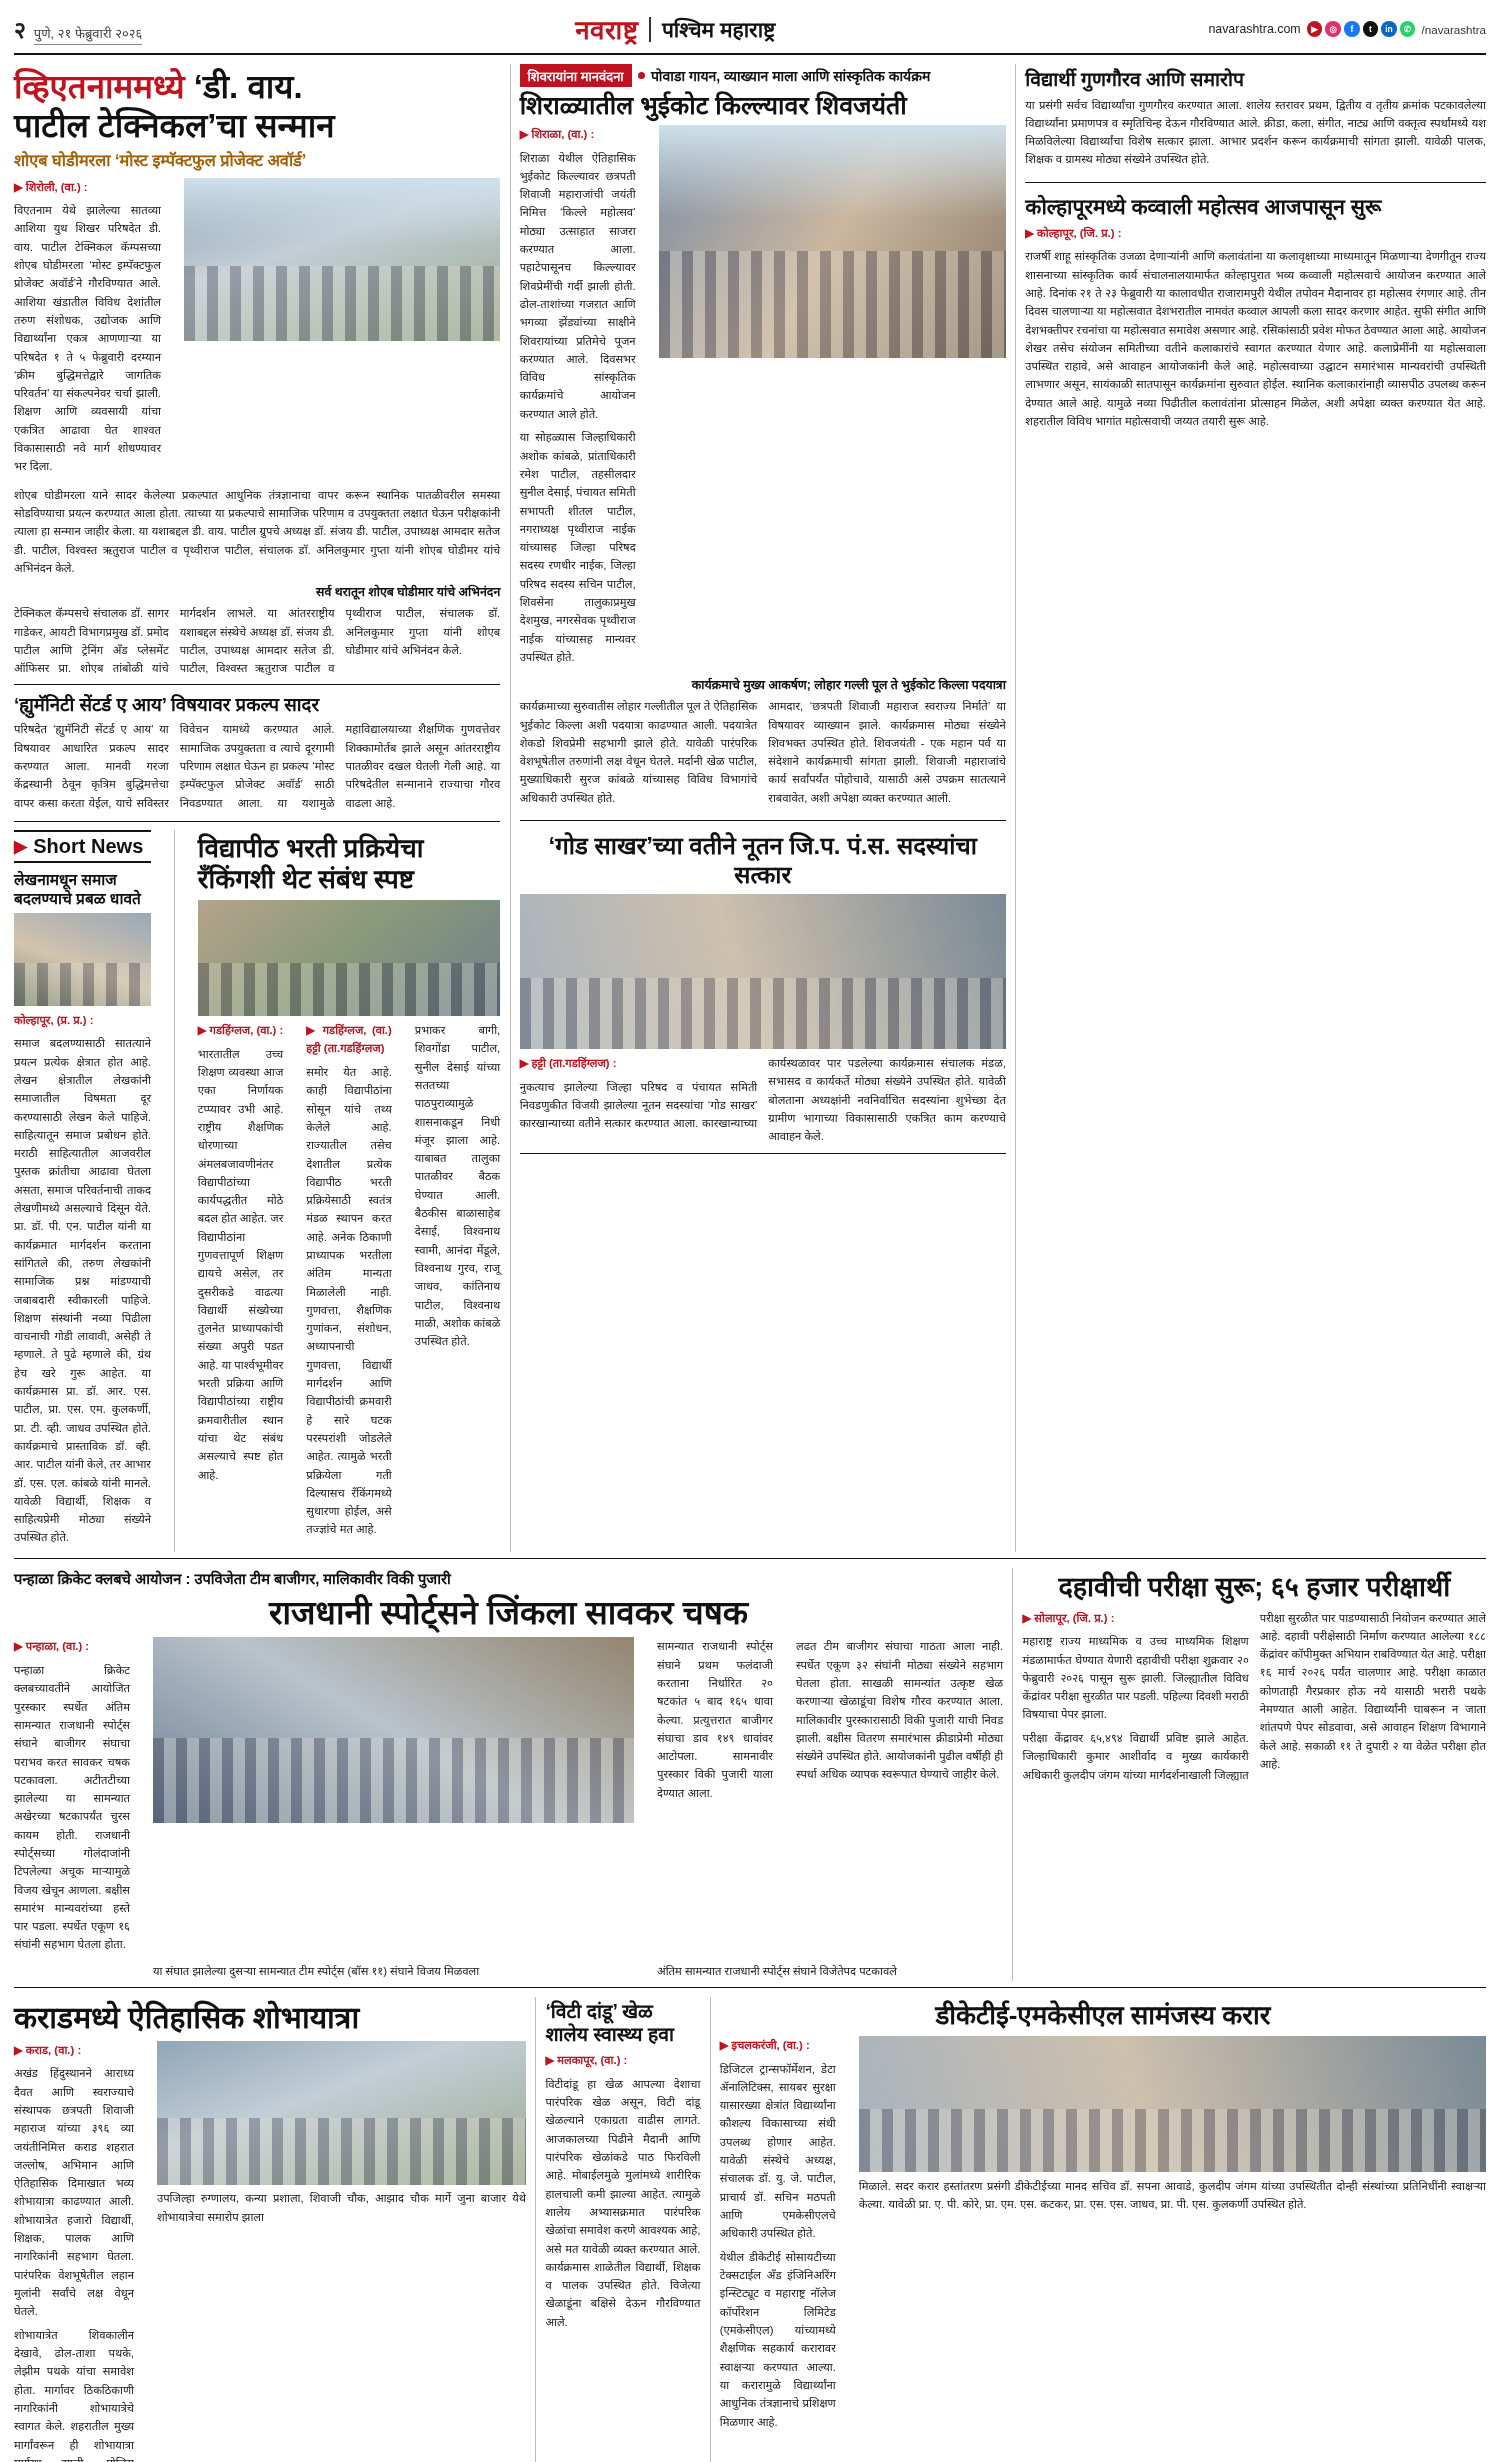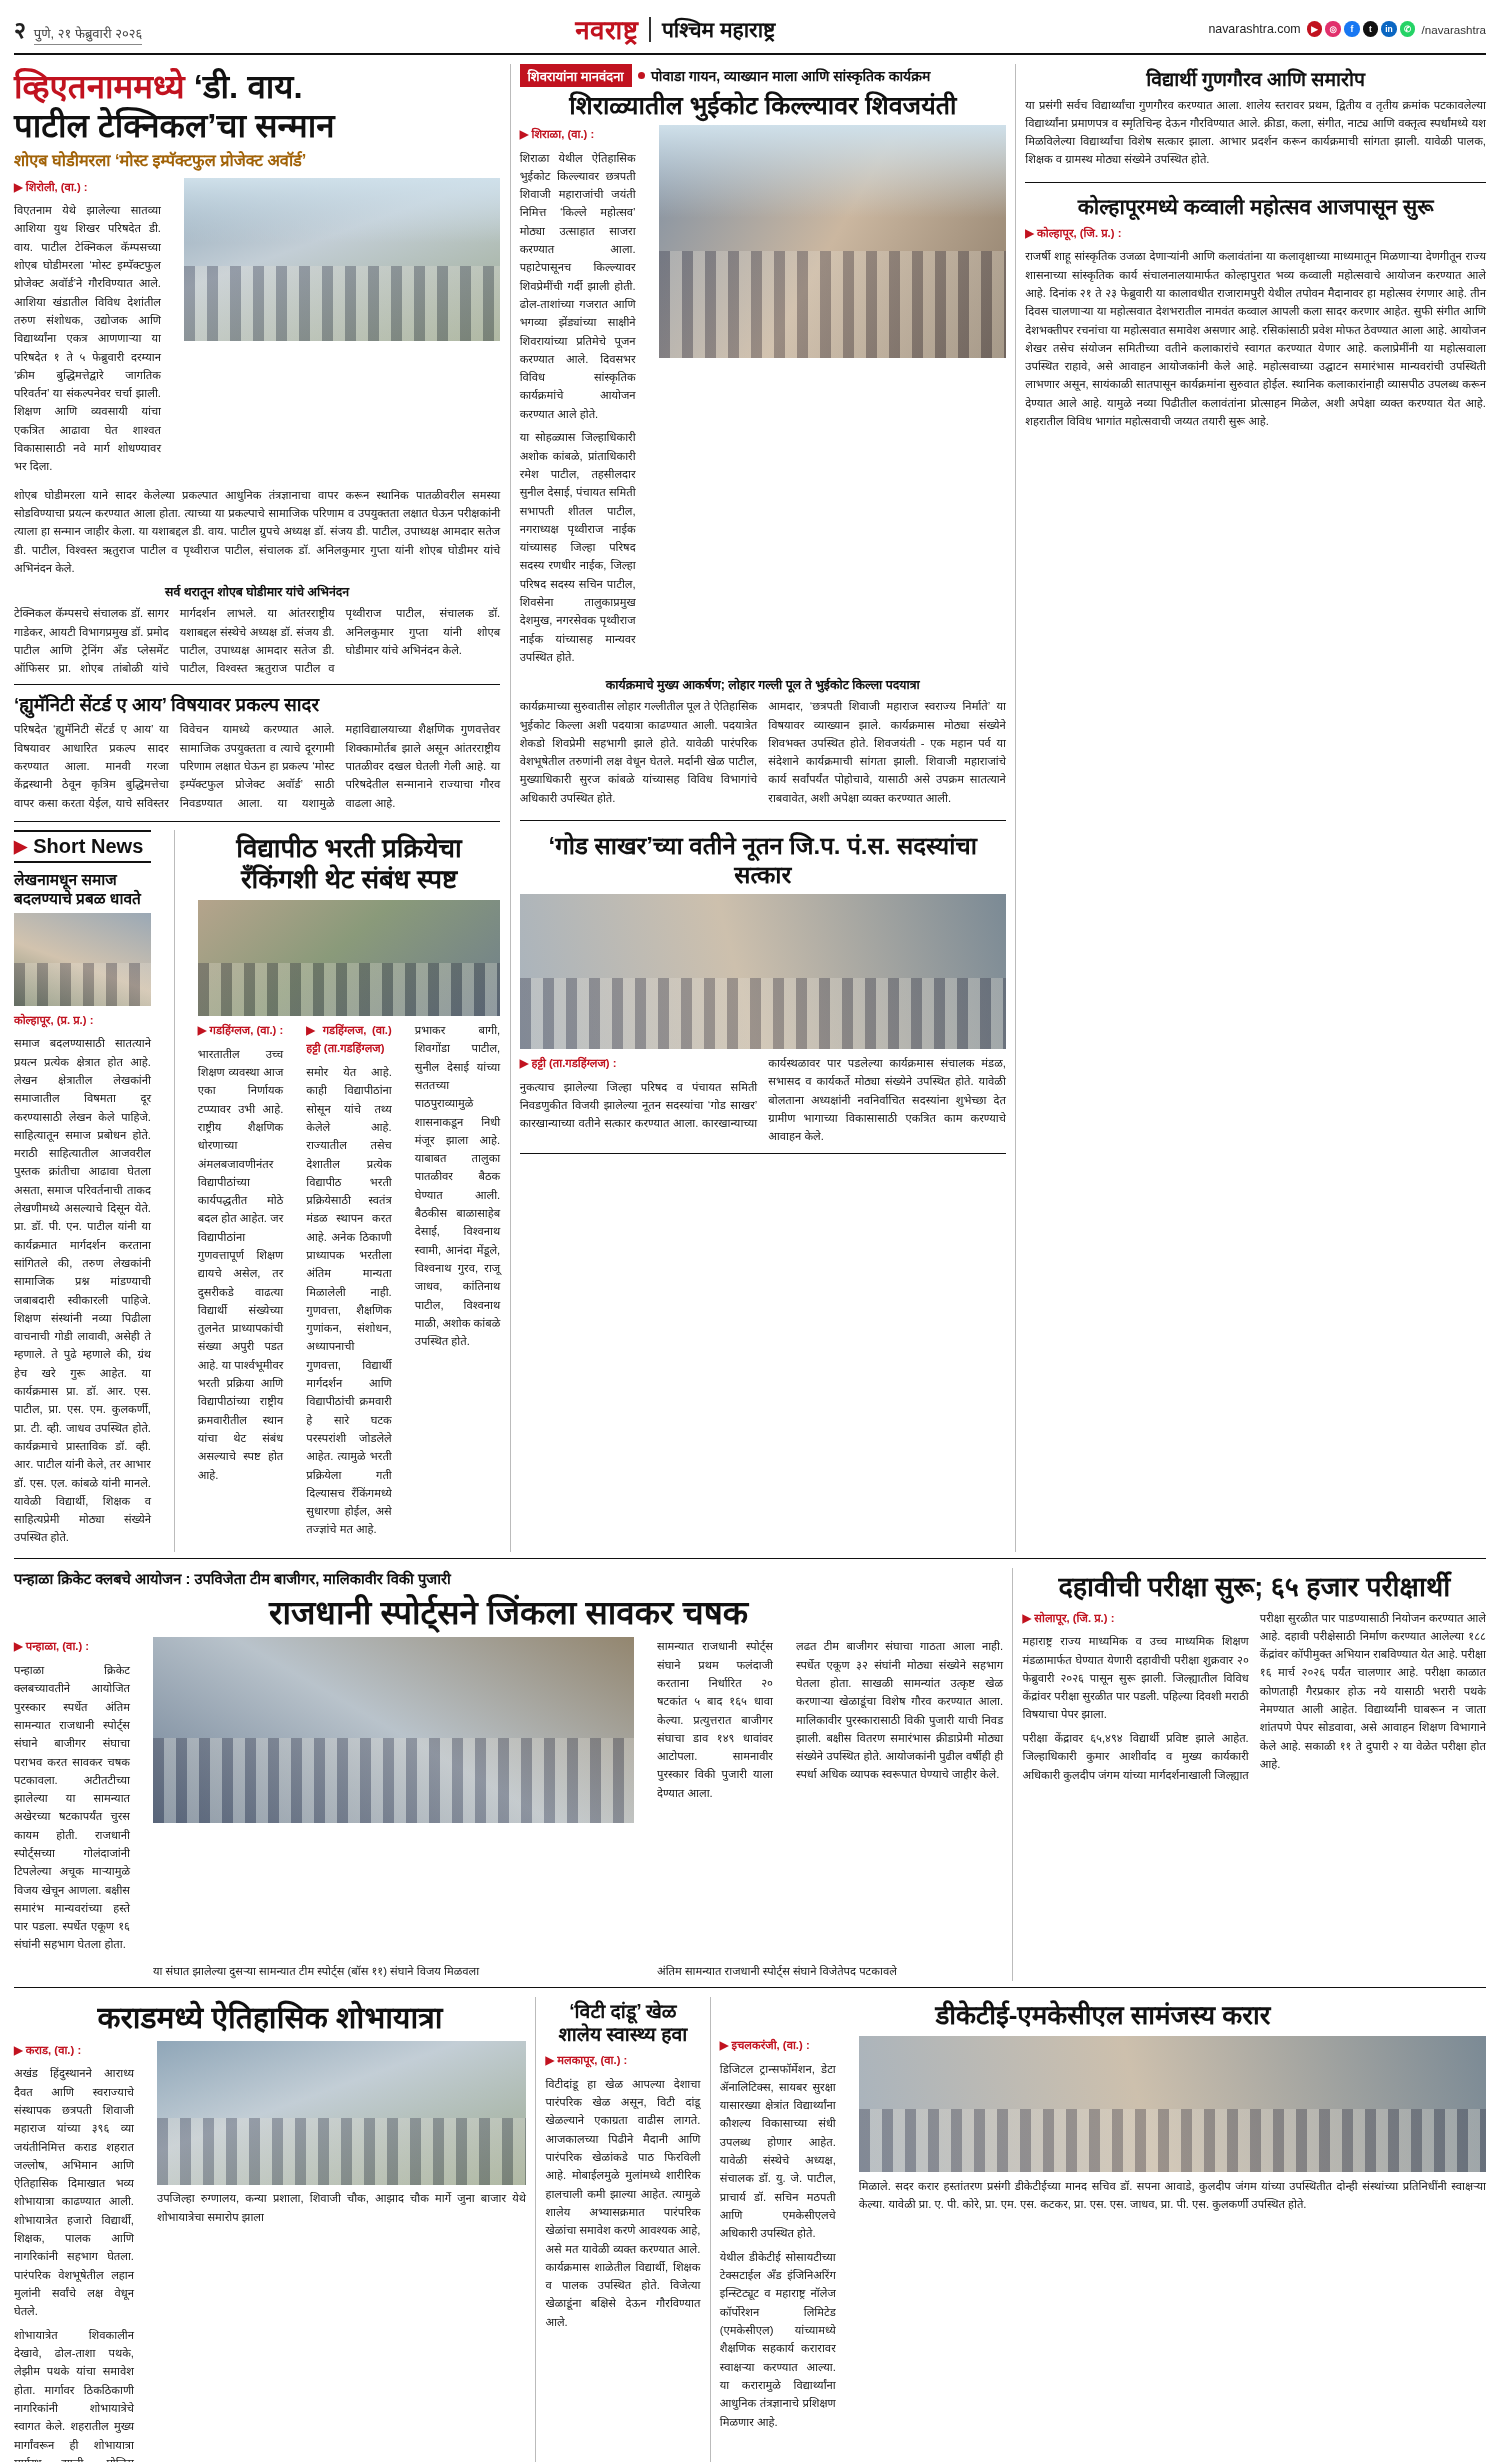--- a/index.html
+++ b/index.html
@@ -53,37 +53,37 @@
   .vline { width:0.8px; background:#bbb; }
 
   .block { border-bottom:0.8px solid #111; padding-bottom:7.8px; margin-bottom:7.8px; }
   .block.noline { border-bottom:none; }
 
   h1.hl {
     font-size:33px; line-height:1.18; margin:3.1px 0 4.7px 0; font-weight:bold; color:#111;
   }
   h1.hl .red { color:#c1121f; }
   h2.hl {
-    font-size:27px; line-height:1.2; margin:3.1px 0 4.7px 0; font-weight:bold;text-align:center;
+    font-size:27px; line-height:1.2; margin:3.1px 0 4.7px 0; font-weight:bold;
   }
   h3.sub {
     font-size:16.3px; line-height:1.3; margin:1.6px 0 6.2px 0; font-weight:bold; color:#a16207;
   }
   .kicker {
     display:flex; align-items:center; gap:6.2px; margin-bottom:3.1px; flex-wrap:wrap;
   }
   .kicker .tag {
     background:#c1121f; color:#fff; font-size:13px; font-weight:bold;
     padding:2.3px 7.8px; display:inline-block;
   }
   .kicker .ktext { font-size:14px; font-weight:bold; color:#111; }
   .kicker .dot { width:7px; height:7px; background:#c1121f; border-radius:50%; display:inline-block; }
 
   .caption {
-    font-size:12.4px; font-weight:bold; text-align:center; margin:3.9px 0 4.7px 0; color:#111;
+    font-size:12.4px; font-weight:bold; text-align:right; margin:3.9px 0 4.7px 0; color:#111;
   }
 
   .body {
     font-size:11.3px; line-height:1.62; text-align:justify; color:#1a1a1a;
     column-gap:11px;
   }
   .body p { margin:0 0 5.4px 0; }
   .body .arrow { color:#c1121f; font-weight:bold; }
   .c2col { column-count:2; }
   .c3col { column-count:3; }

